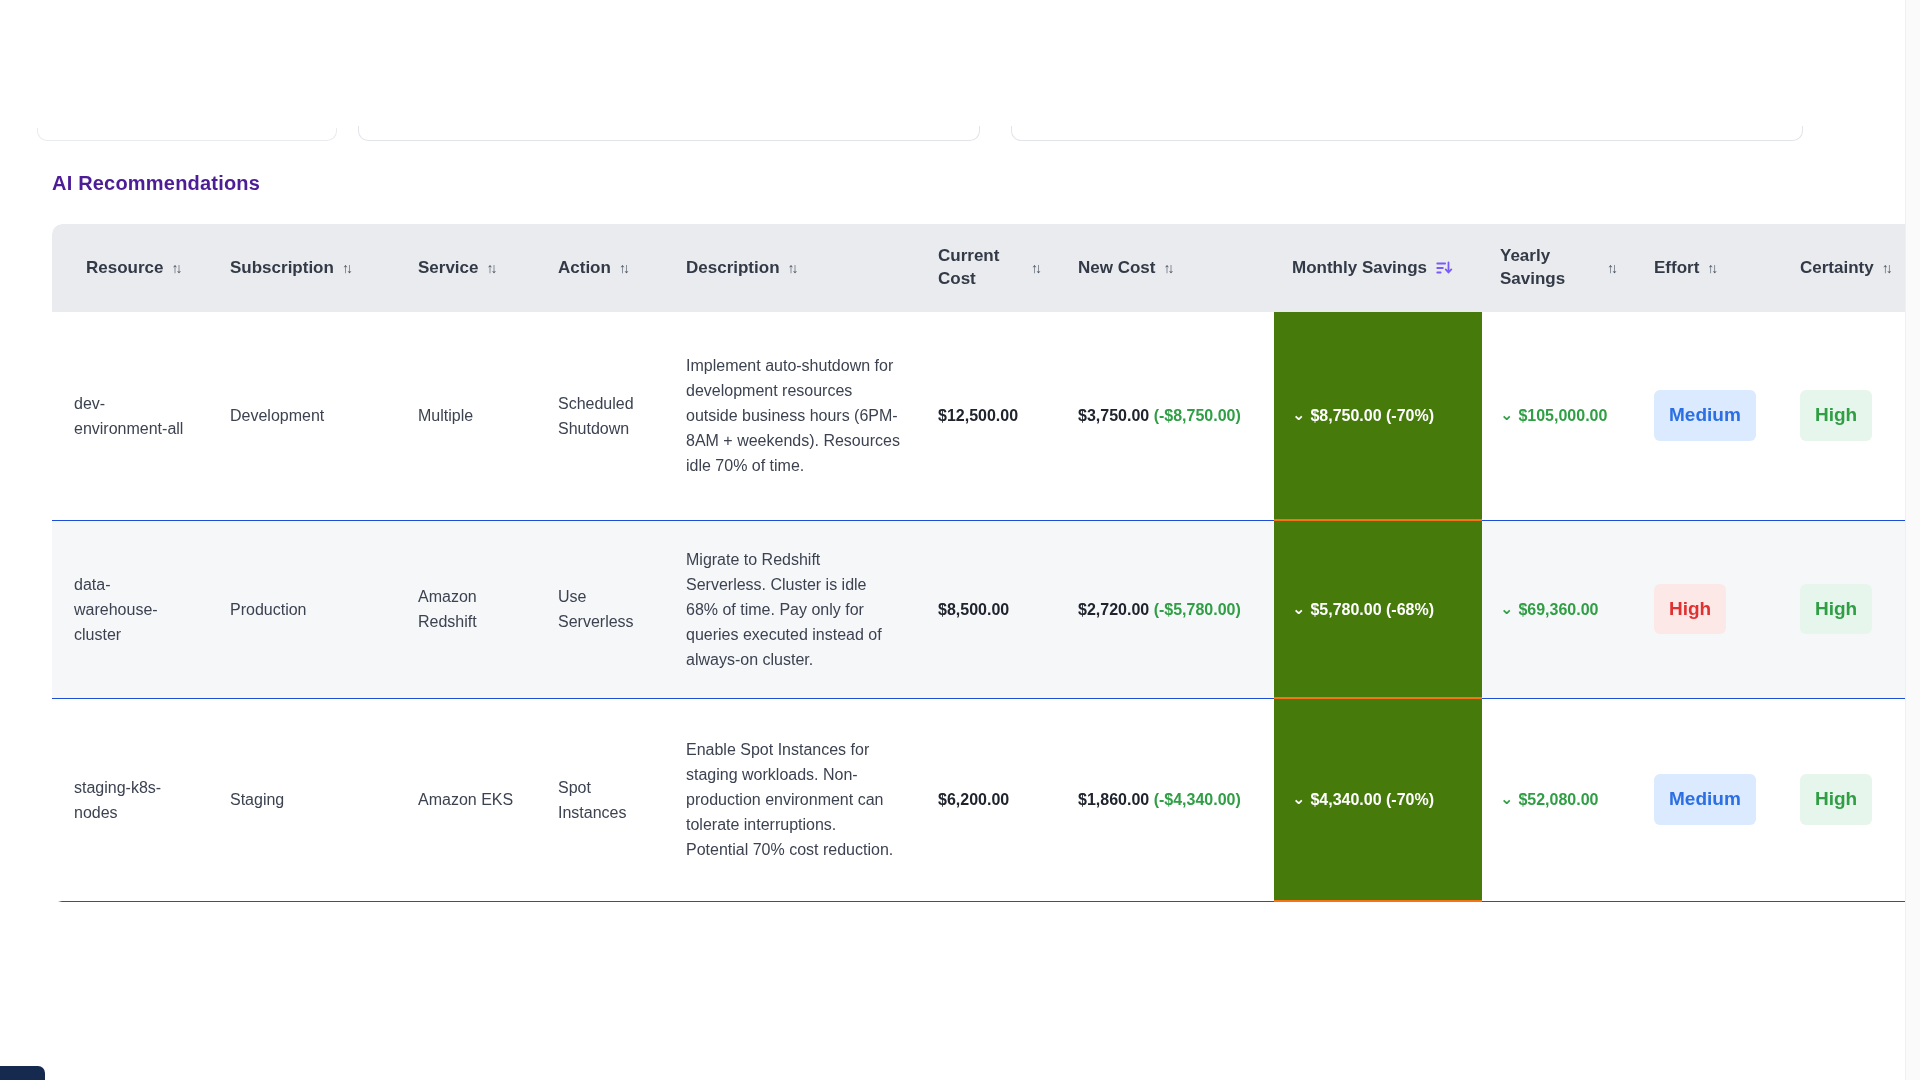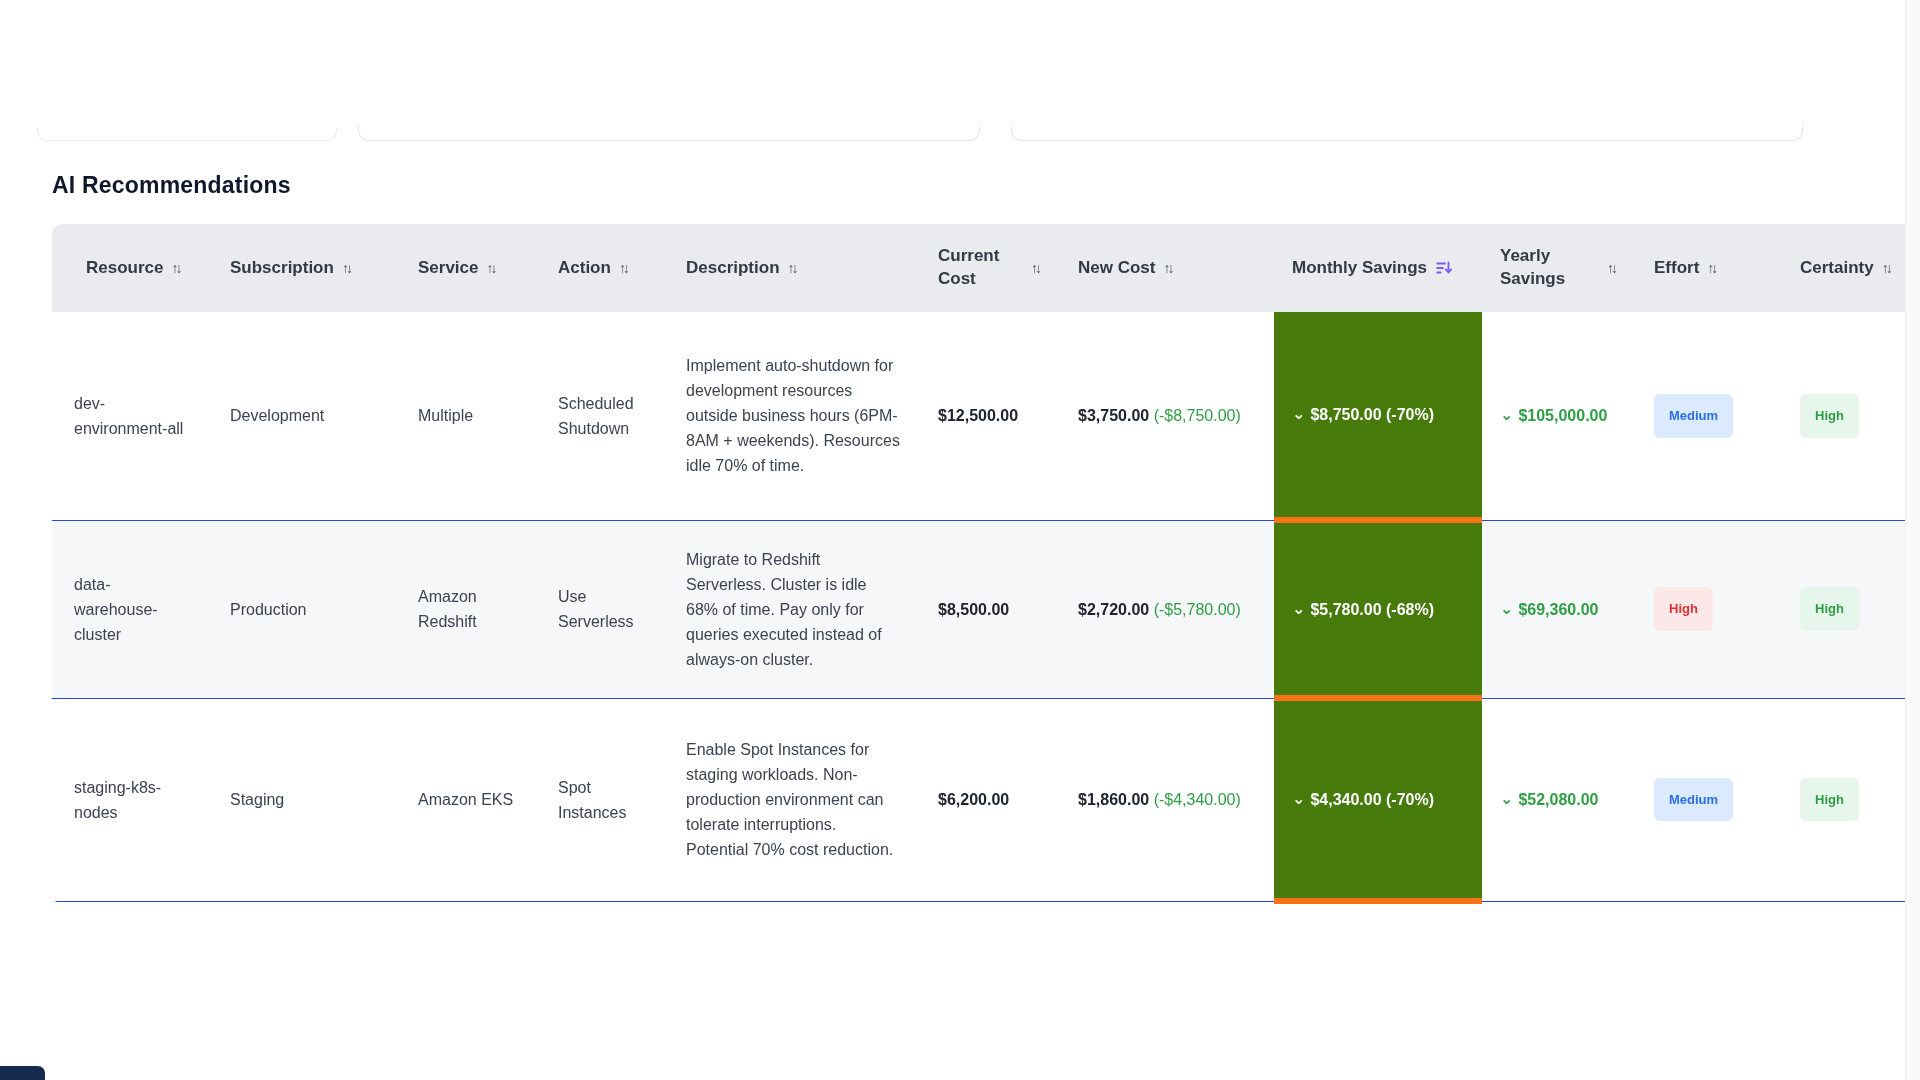--- a/index.html
+++ b/index.html
@@ -11,21 +11,21 @@
     position: absolute; background: #ffffff;
     border: 1px solid #e2e4e9; border-top: none;
     border-radius: 0 0 10px 10px;
   }
   .card-a { left: 37px;  top: 128px; width: 300px; height: 13px; border-color:#e9ebee; }
   .card-b { left: 358px; top: 126px; width: 622px; height: 15px; }
   .card-c { left: 1011px; top: 126px; width: 792px; height: 15px; }
 
   .page-title {
     position: absolute; left: 52px; top: 172px;
-    font-size: 23px; font-weight: 700; color: #0f172a; letter-spacing: .2px;
+    font-size: 20px; font-weight: 700; color: #4c1d95; letter-spacing: .2px;
   }
 
   .table-wrap {
     position: absolute; left: 52px; top: 224px; width: 1868px;
     border-radius: 10px; overflow: hidden;
   }
   table { border-collapse: collapse; table-layout: fixed; width: 100%; }
 
   thead th {
     background: #e9ebee; color: #333a47; font-size: 17px; font-weight: 700;
@@ -46,35 +46,35 @@
     padding: 18px 18px; border-bottom: 1px solid #1d4ed8; background: #ffffff;
     overflow-wrap: break-word;
   }
   tbody td:first-child { padding-left: 22px; }
   tr.row-even td { background: #f6f7f9; }
   tr.row-1 td { height: 208px; }
   tr.row-2 td { height: 178px; }
   tr.row-3 td { height: 203px; }
 
   td.money { font-weight: 700; color: #20242e; white-space: nowrap; }
-  .delta { font-weight: 400; color: #2f9e44; }
+  .delta { font-weight: 700; color: #2f9e44; }
 
   td.monthly-cell, tr.row-even td.monthly-cell {
     background: #467a0a; color: #ffffff; font-weight: 700; white-space: nowrap;
-    border-bottom: 6px solid #f97316;
+    border-bottom: 2px solid #f97316;
   }
   td.monthly-cell .chev { color: #ffffff; }
 
   td.yearly-cell { color: #2f9e44; font-weight: 600; white-space: nowrap; }
   .chev { font-weight: 700; margin-right: 5px; display: inline-block; transform: translateY(-1px); cursor: pointer; }
   td.yearly-cell .chev { color: #2f9e44; }
 
   .badge {
     display: inline-block; padding: 14px 15px; border-radius: 6px;
-    font-size: 13px; font-weight: 700; line-height: 1.2;
+    font-size: 19px; font-weight: 700; line-height: 1.2;
   }
   .badge-blue  { background: #dbeafe; color: #2b6fe3; }
   .badge-red   { background: #fde8e8; color: #e03131; }
   .badge-green { background: #e6f6ec; color: #2f9e44; }
 
   .scrollbar-track {
     position: absolute; right: 0; top: 0; width: 15px; height: 1080px;
     background: #fafafb; border-left: 1px solid #f0f0f2;
   }
 

